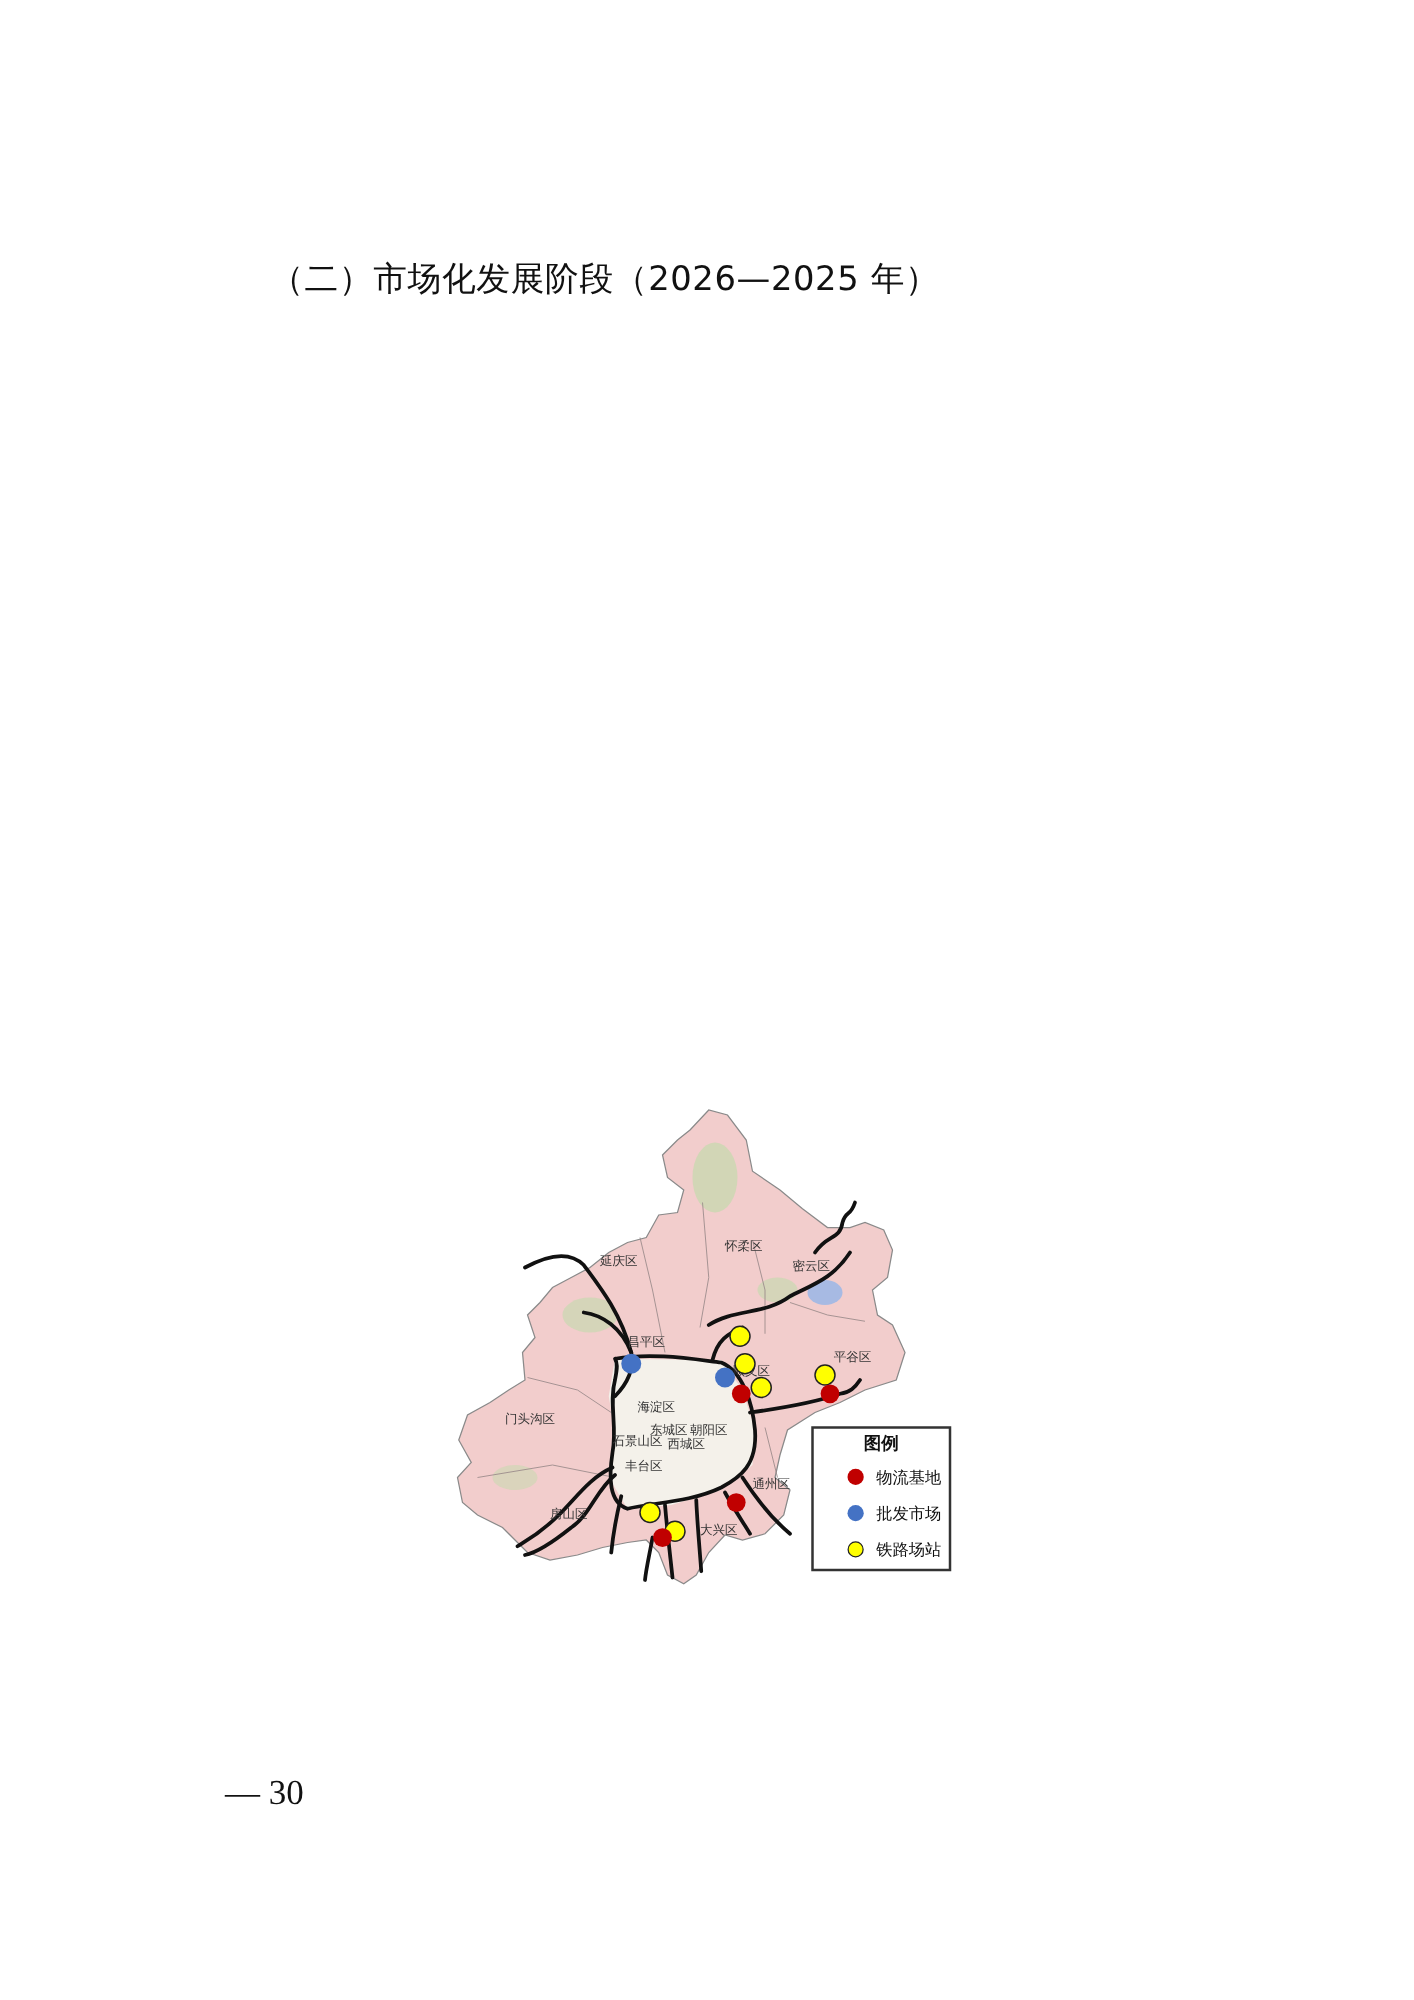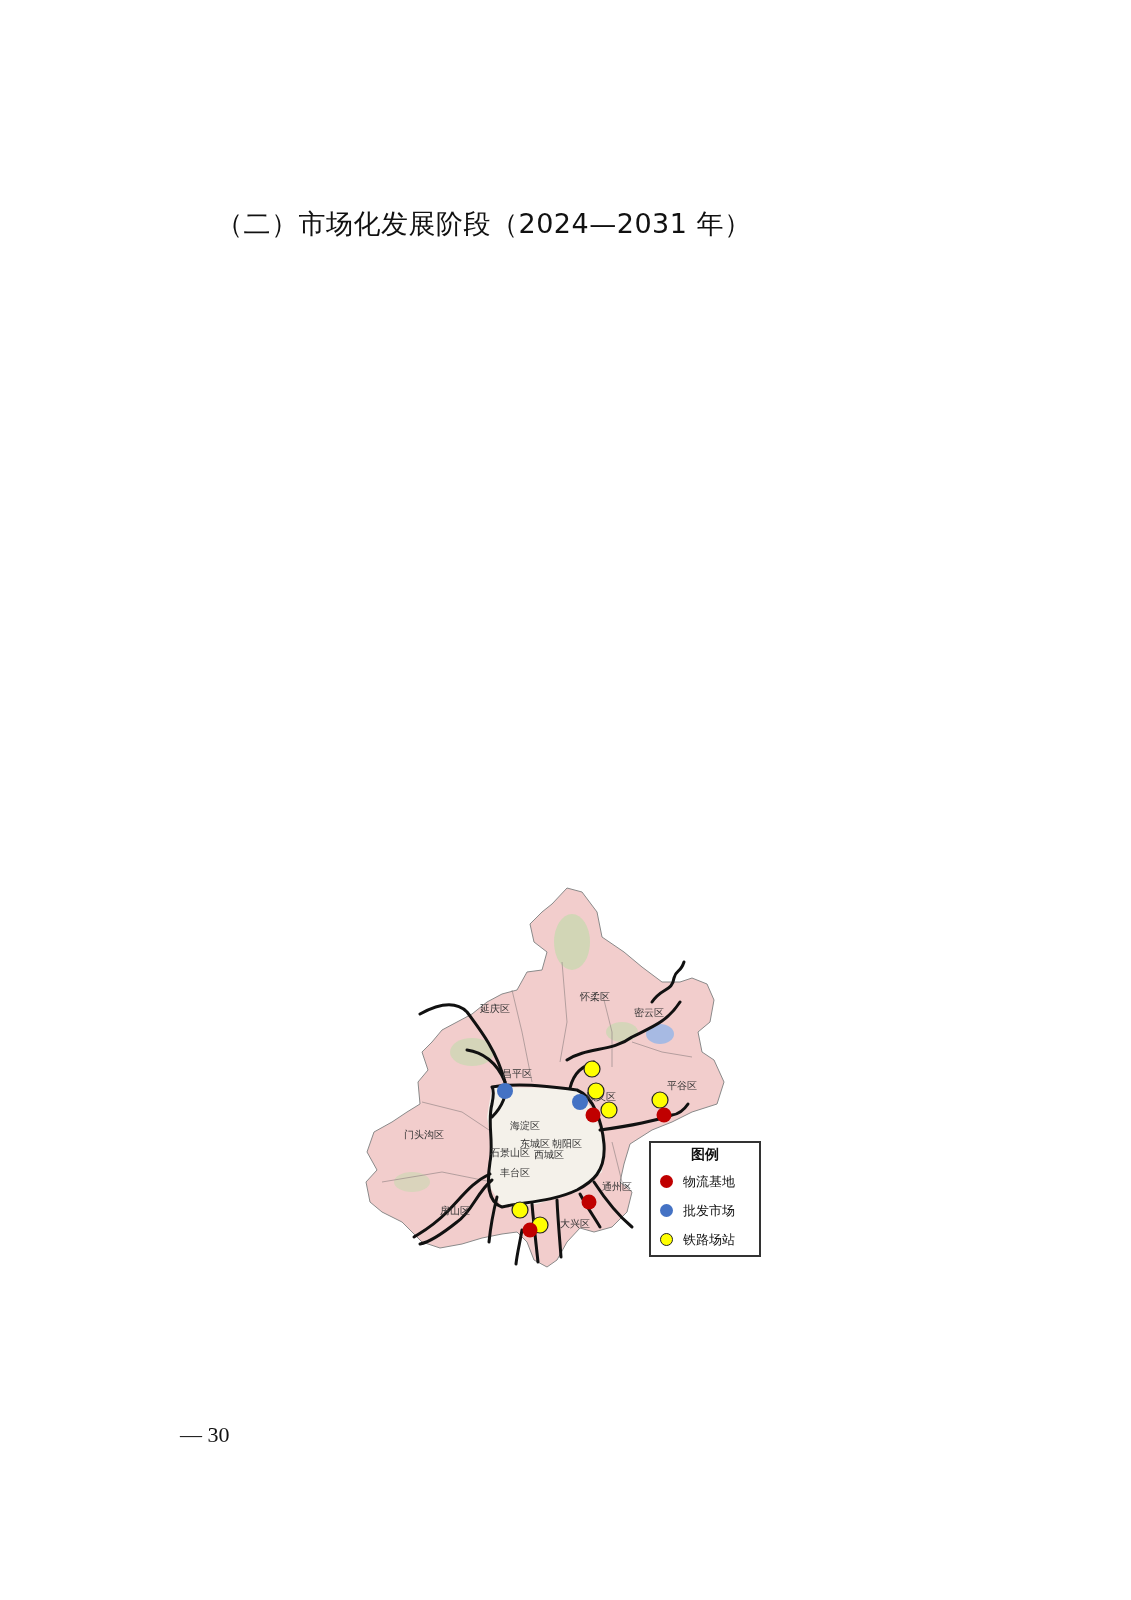--- a/index.html
+++ b/index.html
@@ -67,58 +67,58 @@
       text-align: center;
       font-weight: bold;
       font-size: 14px;
       margin-top: 3px;
       margin-bottom: 3px;
     }
     .legend-row {
       display: flex;
       align-items: center;
       height: 29px;
-      padding-left: 9px;
+      padding-left: 27px;
     }
     .legend-dot {
       width: 13px; height: 13px;
       border-radius: 50%;
       margin-right: 10px;
       box-sizing: border-box;
     }
     .caption {
       position: absolute;
       left: 176px;
       top: 1296px;
       font-size: 24px;
       line-height: 36px;
       white-space: nowrap;
       letter-spacing: 0.3px;
     }
     .page-number {
       position: absolute;
       left: 180px;
       top: 1418px;
-      font-size: 22px;
+      font-size: 28px;
       line-height: 34px;
       white-space: nowrap;
       font-family: "Liberation Serif", "DejaVu Serif", serif;
     }
     .map-label {
       font-size: 10px;
       fill: #333333;
       font-family: "DejaVu Sans", sans-serif;
     }
   </style>
 </head>
 <body>
 
 <div class="page">
 
-  <div class="heading">（二）市场化发展阶段（2024—2031 年）</div>
+  <div class="heading">（二）市场化发展阶段（2026—2025 年）</div>
 
 
 
   <div class="figure">
     <svg width="400" height="392" viewBox="0 0 400 392">
 
       <path fill="#f2cdcc" stroke="#8a8a8a" stroke-width="1" d="M190,22 L205,6 L220,10 L235,30 L240,55 L262,70 L280,85 L300,100 L318,100 L330,96 L345,102 L352,118 L348,140 L336,150 L340,170 L352,178 L362,200 L355,222 L330,230 L310,240 L290,248 L268,262 L262,282 L258,300 L270,310 L265,330 L250,345 L232,350 L218,346 L205,360 L195,378 L185,385 L172,378 L165,360 L155,350 L140,352 L120,356 L100,362 L78,366 L60,360 L50,350 L40,340 L20,330 L8,320 L4,300 L15,288 L5,270 L12,250 L30,240 L45,230 L58,222 L56,200 L66,188 L60,170 L70,160 L80,148 L95,140 L110,132 L125,120 L140,112 L155,108 L165,90 L180,88 L185,70 L172,60 L168,42 L180,30 Z"></path>
 
       <ellipse cx="210" cy="60" rx="18" ry="28" fill="#c9d8b0" opacity="0.8"></ellipse>
       <ellipse cx="110" cy="170" rx="22" ry="14" fill="#c9d8b0" opacity="0.7"></ellipse>

